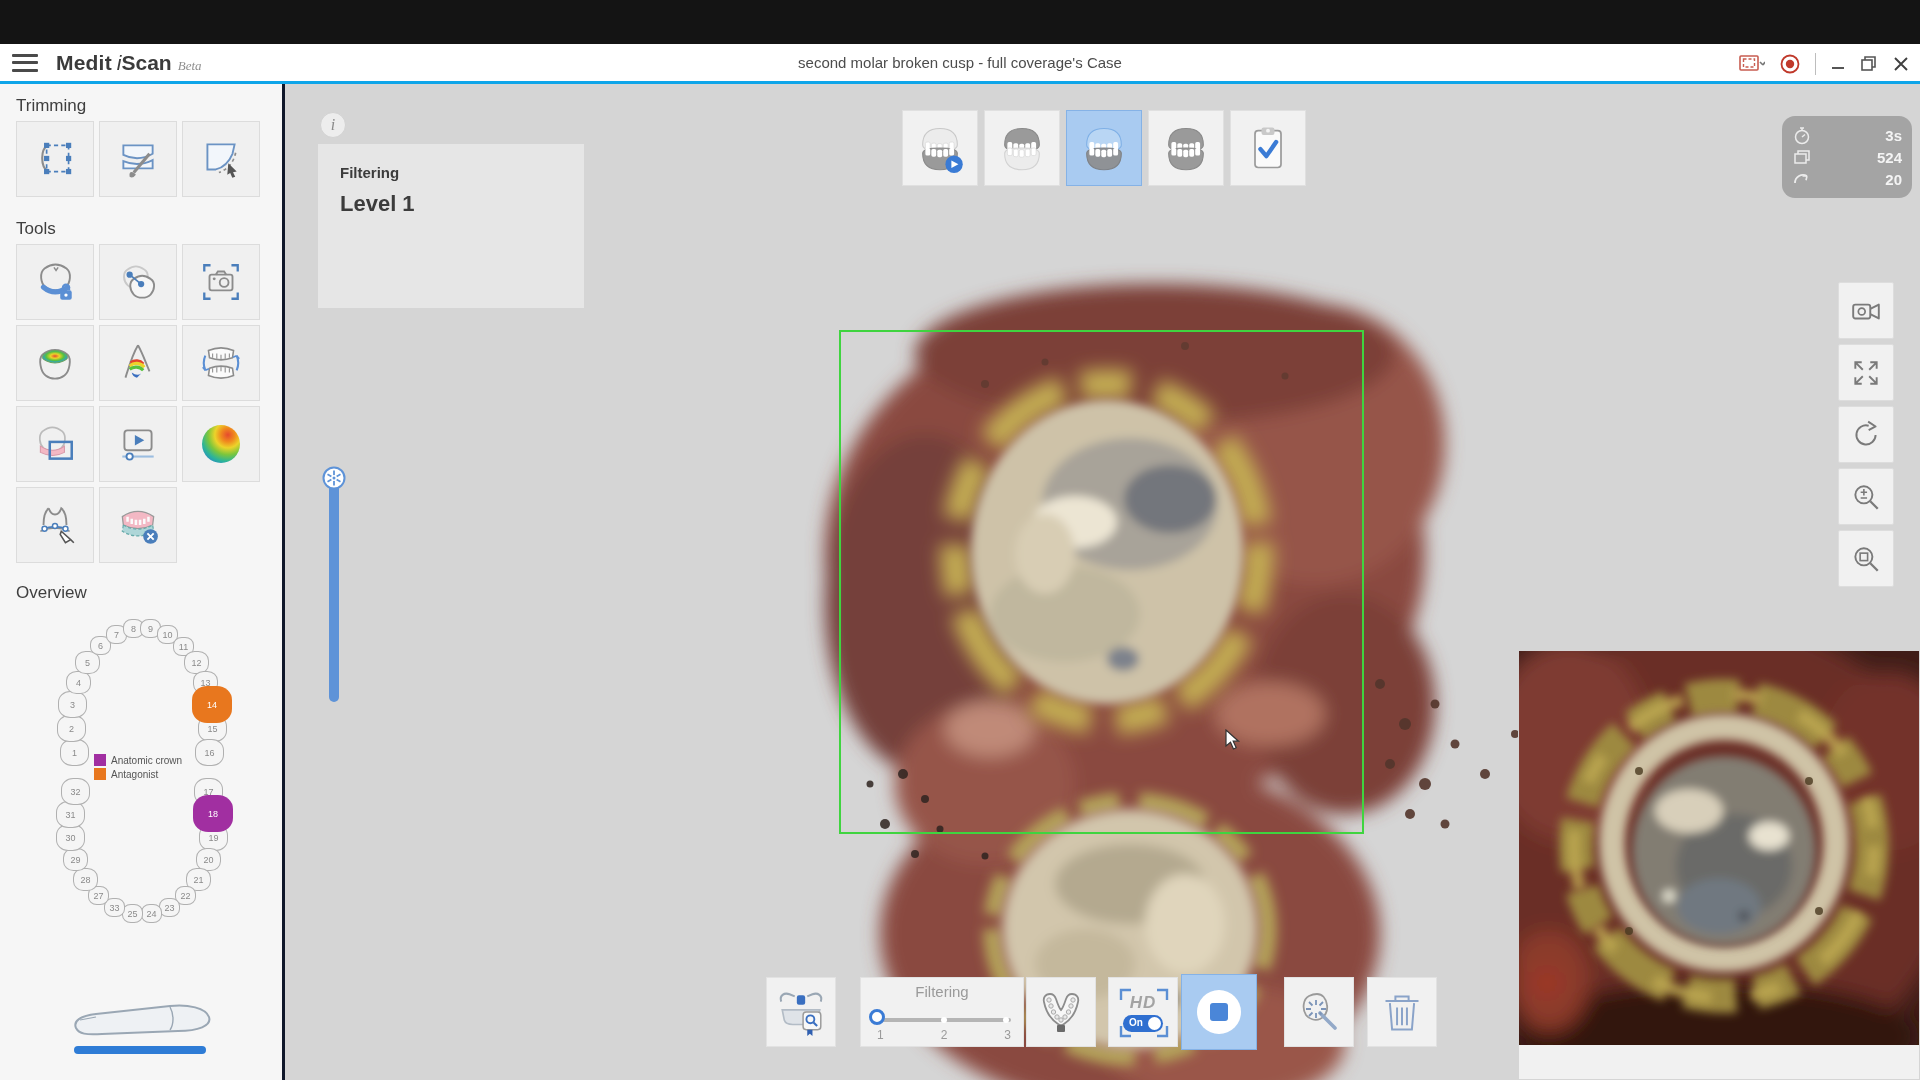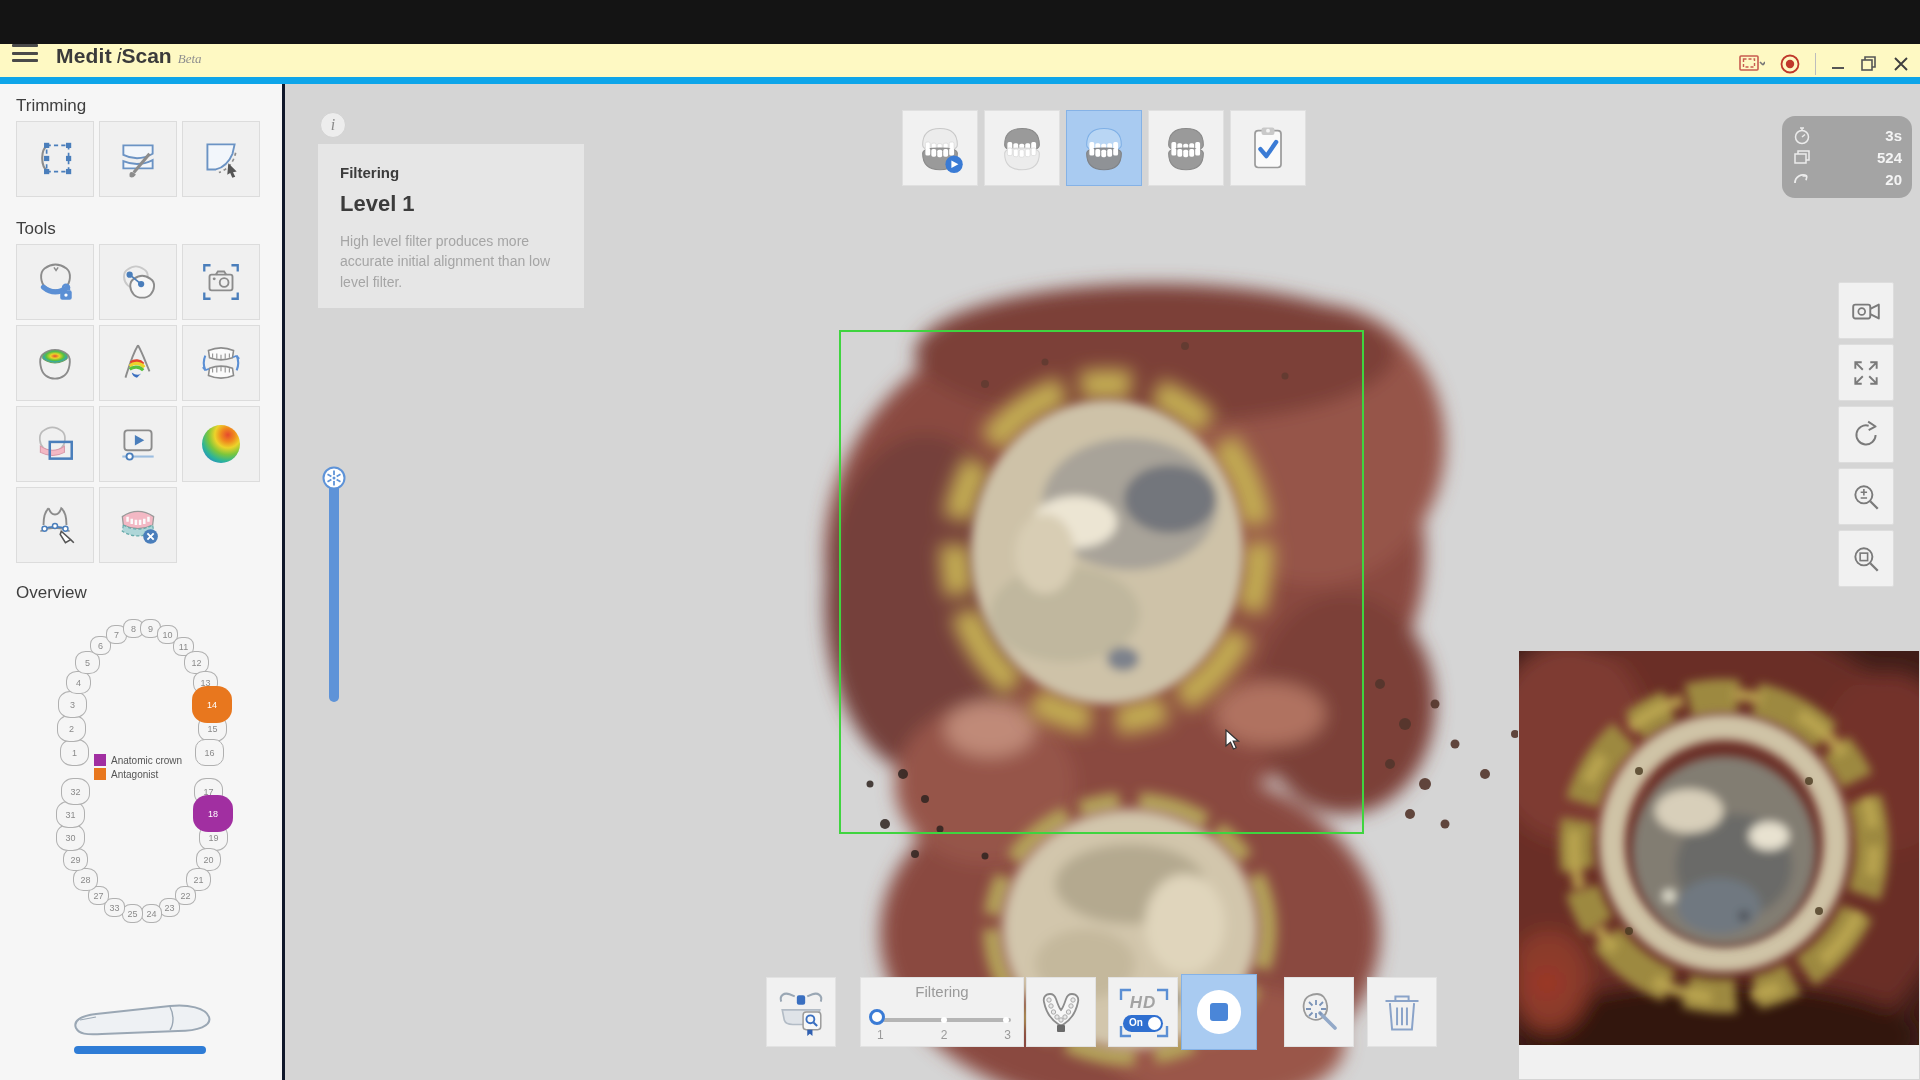--- a/index.html
+++ b/index.html
@@ -1,18 +1,18 @@
 <!DOCTYPE html>
 <html><head>
 <meta charset="utf-8">
 <style>
   *{margin:0;padding:0;box-sizing:border-box;}
   html,body{width:1920px;height:1080px;overflow:hidden;font-family:"Liberation Sans",sans-serif;background:#d5d5d5;}
   .black-strip{height:44px;background:#141414;}
-  .titlebar{height:40px;background:#fef9c3;border-bottom:7px solid #0ea5e9;position:relative;display:flex;align-items:flex-start;}
+  .titlebar{height:40px;background:#ffffff;border-bottom:3px solid #0ea5e9;position:relative;display:flex;align-items:center;}
   .hamburger{width:26px;height:18px;margin-left:12px;display:flex;flex-direction:column;justify-content:space-between;cursor:pointer;}
   .hamburger span{display:block;height:3px;background:#4a4a4a;border-radius:1px;}
   .brand{margin-left:18px;display:flex;align-items:baseline;white-space:nowrap;}
   .brand .b1{font-size:21px;font-weight:700;color:#3b3b3b;letter-spacing:.2px;}
   .brand .bi{font-size:21px;font-style:italic;font-weight:400;color:#3b3b3b;margin-left:5px;}
   .brand .b2{font-size:21px;font-weight:700;color:#3b3b3b;}
   .brand .beta{font-family:"Liberation Serif",serif;font-style:italic;font-size:13px;color:#8f8f8f;margin-left:6px;}
   .case-title{position:absolute;left:0;right:0;text-align:center;font-size:15px;color:#4c4c4c;pointer-events:none;}
   .win-controls{position:absolute;right:10px;top:0;height:40px;display:flex;align-items:center;gap:14px;}
   .wc-btn{display:flex;align-items:center;justify-content:center;cursor:pointer;}
@@ -88,20 +88,21 @@
       <span></span>
       <span></span>
       <span></span>
     </div>
   <div class="brand">
     <span class="b1">Medit</span>
     <span class="bi">i</span>
     <span class="b2">Scan</span>
     <span class="beta">Beta</span>
   </div>
+  <div class="case-title">second molar broken cusp - full coverage's Case</div>
   <div class="win-controls">
     <div class="wc-btn">
       <svg width="26" height="18" viewBox="0 0 26 18">
         <rect x="1" y="1" width="18" height="14" rx="1" fill="none" stroke="#c85c50" stroke-width="1.6"></rect>
         <rect x="4.5" y="4" width="11" height="8" fill="none" stroke="#c85c50" stroke-width="1.4" stroke-dasharray="3 2"></rect>
         <path d="M21 7 l3 3 l0 0" fill="none" stroke="#777" stroke-width="1.6"></path>
           <path d="M24 10 l2 -3" fill="none" stroke="#777" stroke-width="1.6"></path>
       </svg>
     </div>
     <div class="wc-btn">
@@ -295,21 +296,21 @@
         <div class="tooth" style="width: 21px; height: 19px; left: 74px; top: 28px;">6</div>
         <div class="tooth" style="width: 21px; height: 19px; left: 90px; top: 17px;">7</div>
         <div class="tooth" style="width: 21px; height: 19px; left: 107px; top: 11px;">8</div>
         <div class="tooth" style="width: 21px; height: 19px; left: 124px; top: 11px;">9</div>
         <div class="tooth" style="width: 21px; height: 19px; left: 141px; top: 17px;">10</div>
         <div class="tooth" style="width: 21px; height: 19px; left: 157px; top: 29px;">11</div>
         <div class="tooth" style="width: 25px; height: 23px; left: 168px; top: 43px;">12</div>
         <div class="tooth" style="width: 25px; height: 23px; left: 177px; top: 63px;">13</div>
         <div class="tooth" style="width: 40px; height: 37px; left: 176px; top: 78px; background: rgb(232, 119, 30); color: rgb(255, 255, 255); border: none; z-index: 2; border-radius: 38%;">14</div>
         <div class="tooth" style="width: 29px; height: 27px; left: 182px; top: 107px;">15</div>
-        <div class="tooth" style="width: 29px; height: 27px; left: 179px; top: 131px; border-radius: 10px;">16</div>
+        <div class="tooth" style="width: 29px; height: 27px; left: 179px; top: 131px;">16</div>
         <div class="tooth" style="width: 29px; height: 27px; left: 178px; top: 170px;">17</div>
         <div class="tooth" style="width: 40px; height: 37px; left: 177px; top: 187px; background: rgb(161, 47, 161); color: rgb(255, 255, 255); border: none; z-index: 2; border-radius: 38%;">18</div>
         <div class="tooth" style="width: 29px; height: 27px; left: 183px; top: 216px;">19</div>
         <div class="tooth" style="width: 25px; height: 23px; left: 180px; top: 240px;">20</div>
         <div class="tooth" style="width: 25px; height: 23px; left: 170px; top: 260px;">21</div>
         <div class="tooth" style="width: 21px; height: 19px; left: 159px; top: 278px;">22</div>
         <div class="tooth" style="width: 21px; height: 19px; left: 143px; top: 290px;">23</div>
         <div class="tooth" style="width: 21px; height: 19px; left: 125px; top: 296px;">24</div>
         <div class="tooth" style="width: 21px; height: 19px; left: 106px; top: 296px;">25</div>
         <div class="tooth" style="width: 21px; height: 19px; left: 88px; top: 290px;">33</div>
@@ -403,21 +404,20 @@
           <circle cx="1000" cy="292" r="3.5"></circle>
       </g>
     </svg>
 
     <div class="green-rect" style="border-color: rgb(63, 212, 63);"></div>
 
     <div class="info-icon">i</div>
     <div class="info-panel">
       <div class="info-title">Filtering</div>
       <div class="info-level">Level 1</div>
-      <div class="info-desc">High level filter produces more accurate initial alignment than low level filter.</div>
     </div>
 
     <div class="stage-tabs">
       <div class="stage-tab">
         <svg width="52" height="52" viewBox="0 0 48 48">
           <path d="M8 21 Q8 6 24 6 Q40 6 40 21 Q40 27 24 27 Q8 27 8 21 Z" fill="#ececec" stroke="#c9c9c9"></path>
           <g fill="#fff" stroke="#d5d5d5" stroke-width=".6">
               <rect x="10.5" y="18.5" width="4.5" height="7.5" rx="1.5"></rect>
               <rect x="16" y="19.5" width="4.5" height="7.5" rx="1.5"></rect>
               <rect x="21.5" y="20" width="4.5" height="7.5" rx="1.5"></rect>

